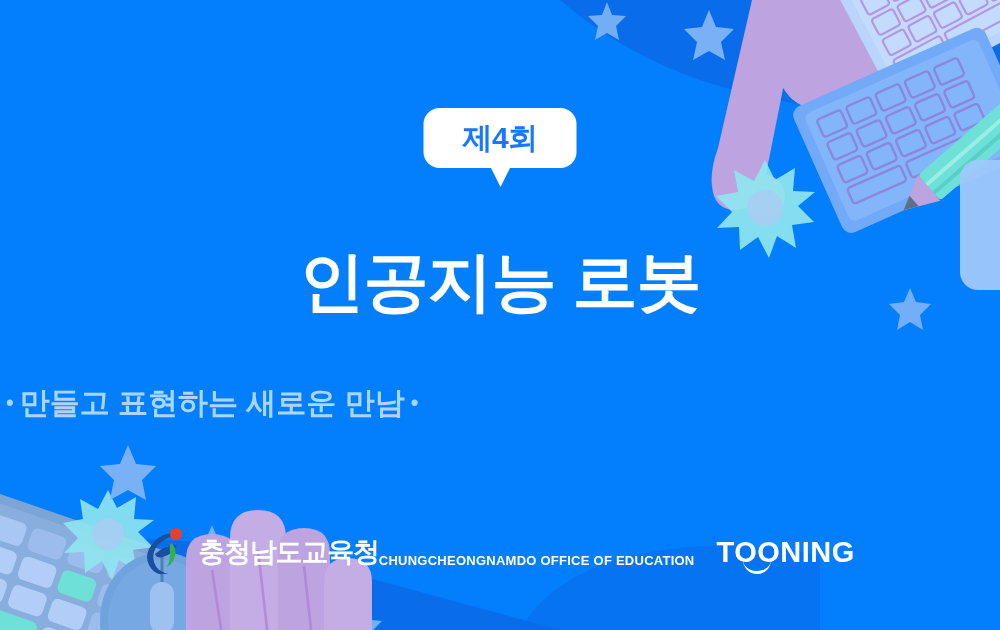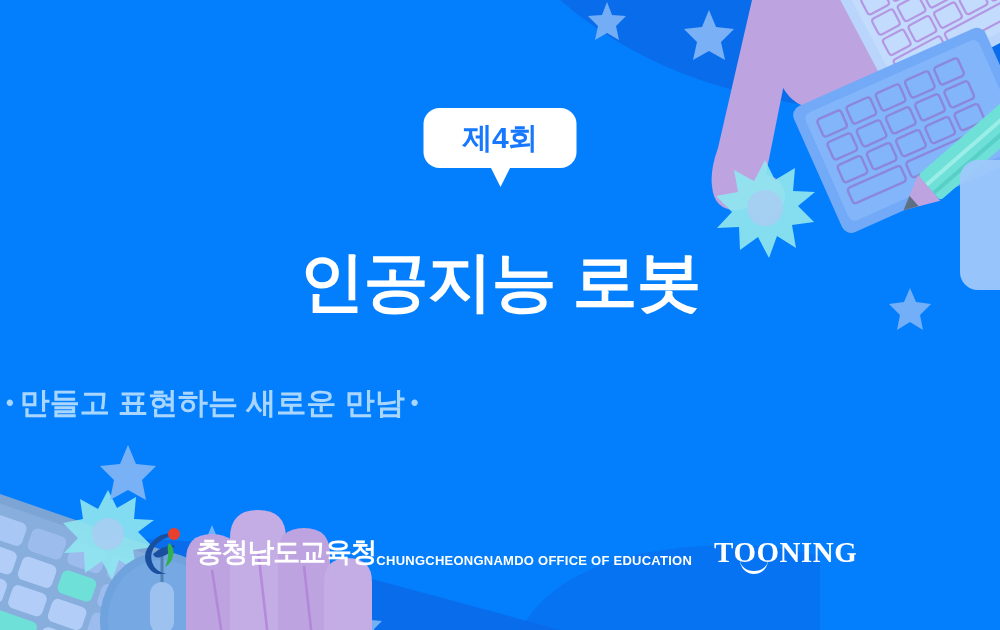--- a/index.html
+++ b/index.html
@@ -144,21 +144,20 @@
     font-weight: 700;
     letter-spacing: 0.25px;
     margin-top: 2px;
     transform: scaleY(1.05);
     transform-origin: left top;
   }
   .tooning-logo {
     position: relative;
     display: flex;
     align-items: center;
-    font-family: Liberation Serif, serif;
   }
   .tooning-text {
     color: #ffffff;
     font-size: 29px;
     font-weight: 700;
     letter-spacing: 0.5px;
     line-height: 1;
   }
   .tooning-smile {
     position: absolute;

